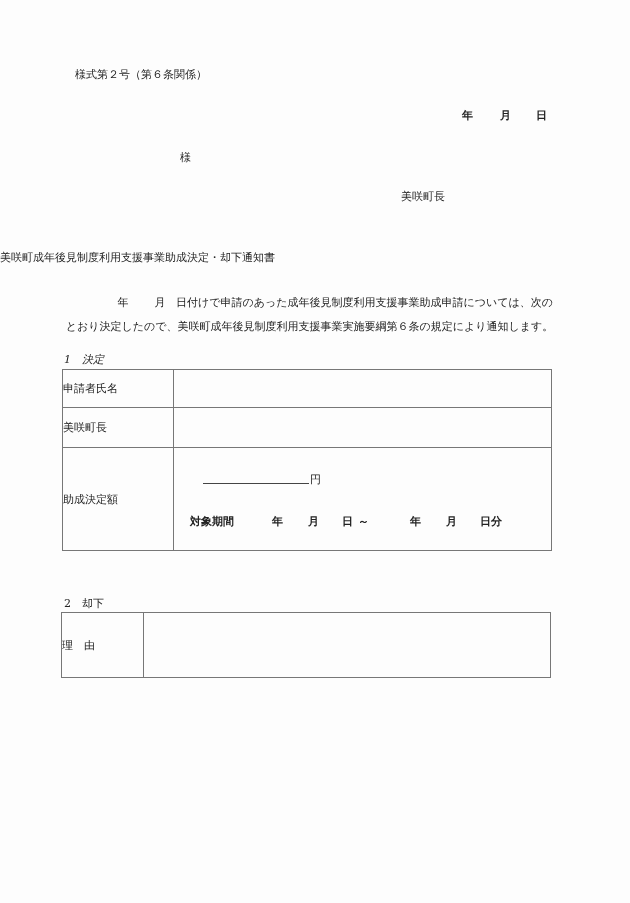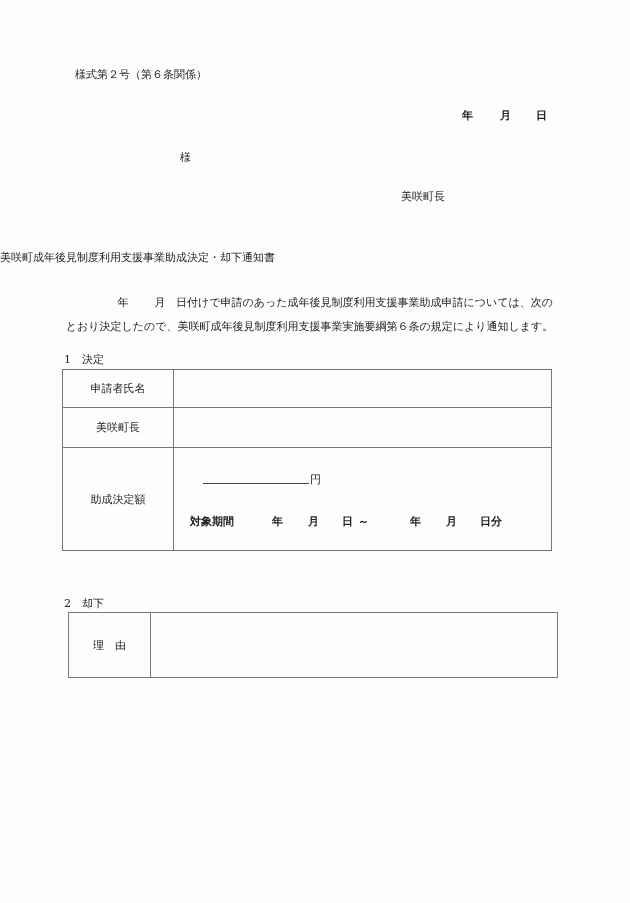--- a/index.html
+++ b/index.html
@@ -14,31 +14,31 @@
   }
   .abs { position: absolute; white-space: nowrap; }
   .form-no { left: 75px; top: 67px; text-align: center; }
   .date { left: 462px; top: 108px; word-spacing: 0; font-weight: bold; }
   .date span { display: inline-block; }
   .addressee { left: 180px; top: 150px; }
   .issuer { left: 401px; top: 189px; }
   .title { left: 0; width: 630px; text-align: left; top: 250px; }
   .body-text { left: 62px; top: 291px; width: 495px; line-height: 24px; white-space: normal; text-align: center; }
   .body-text .indent { display: inline-block; width: 36px; }
-  .section1 { left: 64px; top: 352px; }
+  .section1 { left: 64px; top: 352px; font-style: italic; }
   .section2 { left: 64px; top: 596px; }
   table.grid {
     position: absolute;
     border-collapse: collapse;
     border: 1px solid #777;
   }
   table.grid td { border: 1px solid #777; padding: 0; vertical-align: middle; }
   .t1 { left: 62px; top: 369px; width: 490px; }
-  .t2 { left: 68px; top: 612px; width: 490px; }
-  .label-cell { text-align: center; }
+  .t2 { left: 61px; top: 612px; width: 490px; }
+  .label-cell { }
   .amount-cell { position: relative; }
   .amount-line { position: absolute; left: 29px; top: 35px; width: 106px; border-bottom: 1px solid #444; height: 0; }
   .yen { position: absolute; left: 136px; top: 24px; }
   .period { position: absolute; left: 16px; top: 66px; white-space: nowrap; font-weight: bold; }
   .period span { display: inline-block; }
 </style>
 </head>
 <body>
 
 <div class="abs form-no">様式第２号（第６条関係）</div>

